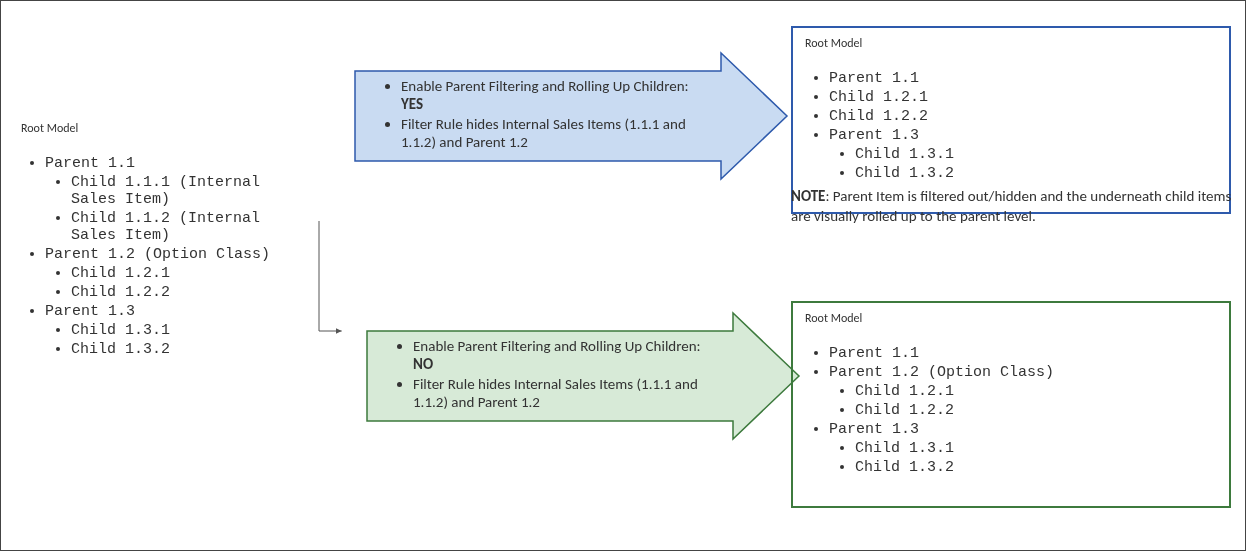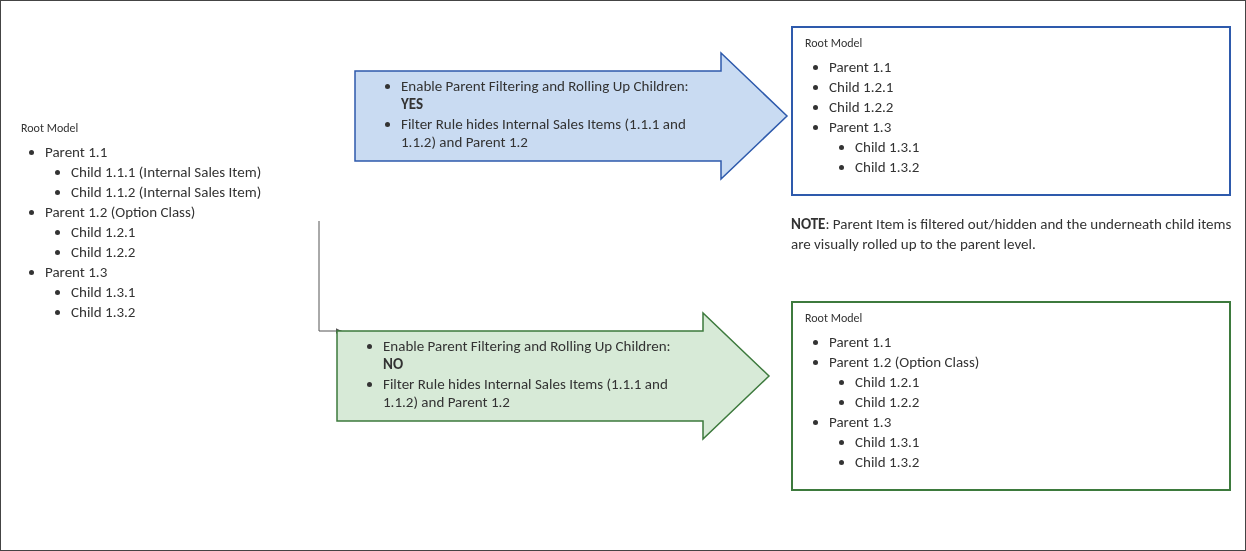--- a/index.html
+++ b/index.html
@@ -15,38 +15,38 @@
     width: 1246px;
     height: 551px;
     position: relative;
   }
   .source-box {
     position: absolute;
     left: 20px;
     top: 120px;
     width: 290px;
   }
-  ul.tree { list-style: disc; padding-left: 24px; margin: 8px 0; }
+  ul.tree { list-style: disc; padding-left: 24px; margin: 20px 0; font-family: Liberation Mono, monospace; }
   ul.tree li { margin: 2px 0; }
   ul.tree ul { list-style: disc; padding-left: 26px; }
   .root-label { font-size: 12px; }
   .elbow {
     position: absolute;
     left: 310px;
     top: 220px;
     width: 40px;
     height: 200px;
   }
   .arrow-block {
     position: absolute;
     width: 440px;
     height: 130px;
   }
   .arrow-yes { left: 350px; top: 50px; }
-  .arrow-no  { left: 332px; top: 310px; }
+  .arrow-no  { left: 362px; top: 310px; }
   .arrow-svg { position: absolute; left:0; top:0; width:100%; height:100%; }
   .arrow-content {
     position: absolute;
     left: 22px;
     top: 18px;
     width: 330px;
   }
   .arrow-content ul { list-style: disc; padding-left: 20px; margin:8px; }
   .arrow-content li { margin: 2px 0; }
   .result-box {
@@ -55,21 +55,21 @@
     padding: 8px 12px 10px 12px;
   }
   .result-yes { left: 790px; top: 25px; border: 2px solid #2e5aac; }
   .result-no  { left: 790px; top: 300px; border: 2px solid #3d7a3d; }
   .note {
     position: absolute;
     width: 450px;
     font-size: 15px;
     line-height: 1.3;
   }
-  .note-yes { left: 790px; top: 214px; }
+  .note-yes { left: 790px; top: 186px; }
   .note-no  { left: 790px; top: 490px; }
   .note b { font-weight: bold; }
   .bold { font-weight: bold; }
 </style>
 </head>
 <body>
 
 <div class="frame">
 
   <div class="source-box">

